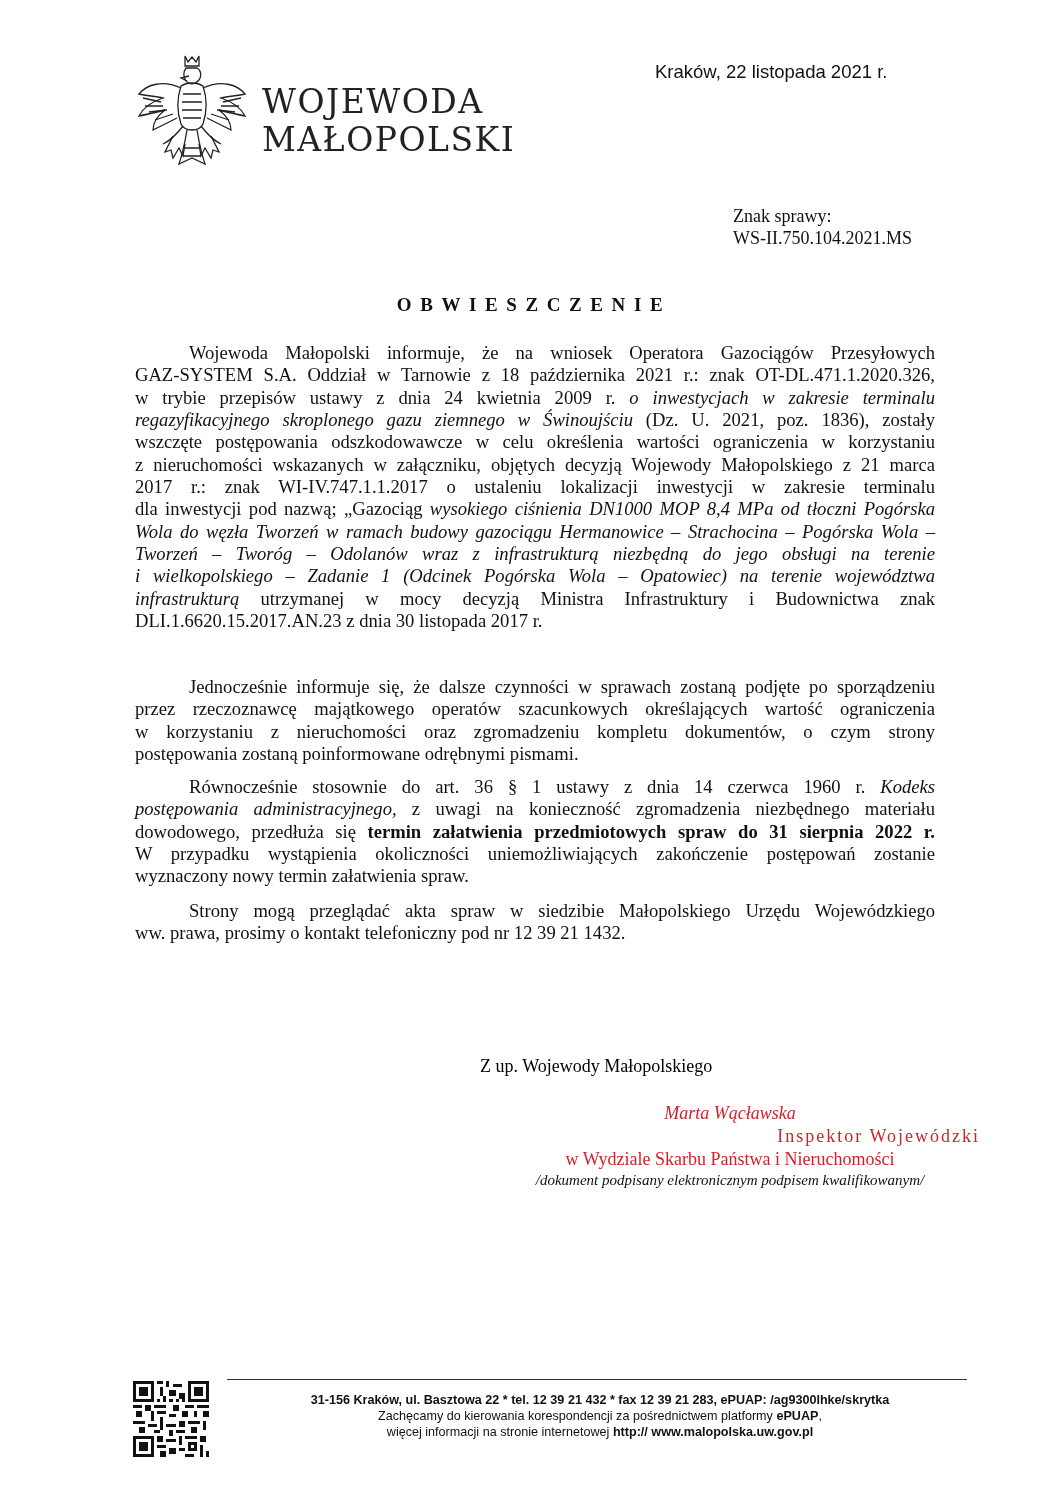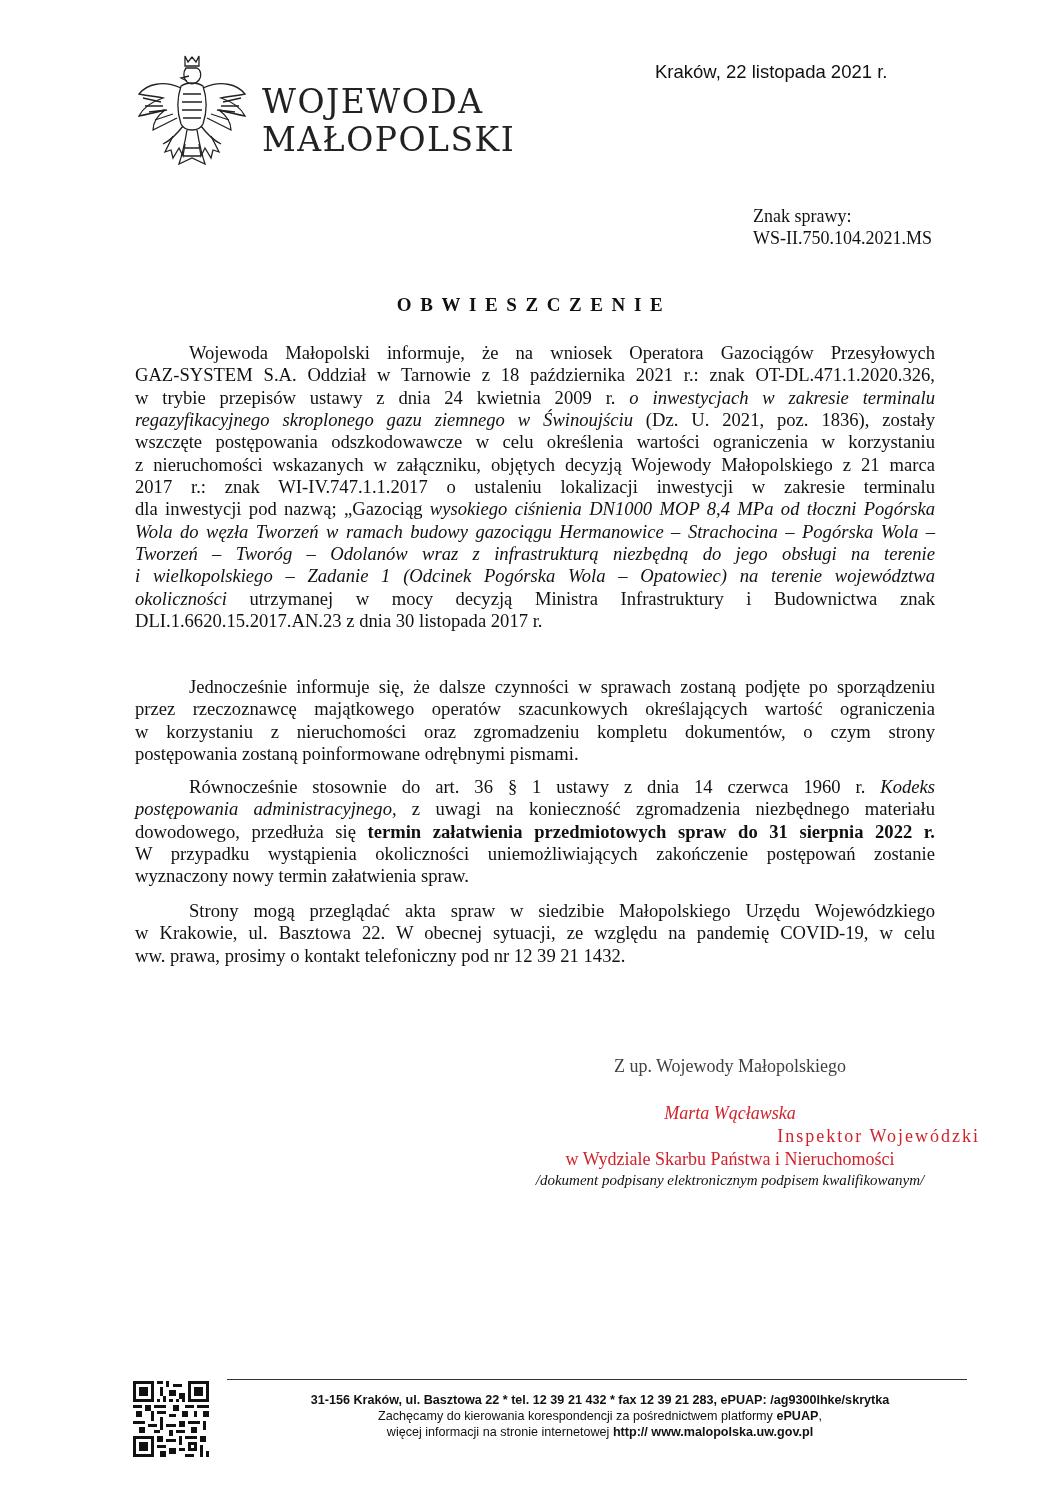--- a/index.html
+++ b/index.html
@@ -2,21 +2,21 @@
 <html><head>
 <meta charset="utf-8">
 <style>
   html, body { margin: 0; padding: 0; background: #ffffff; }
   body { width: 1060px; height: 1500px; position: relative; overflow: hidden; font-family: "Liberation Serif", serif; color: #111; }
   .abs { position: absolute; }
   #eagle { left: 133px; top: 52px; width: 118px; height: 120px; }
   #brand { left: 262px; top: 83px; font-family: "DejaVu Serif", "Liberation Serif", serif; font-size: 33px; line-height: 38px; letter-spacing: 1.5px; color: #222; font-weight: normal; }
   #brand div { white-space: nowrap; }
   #place-date { left: 655px; top: 61px; font-family: "Liberation Sans", sans-serif; font-size: 18.5px; color: #111; white-space: nowrap; }
-  #case-ref { left: 733px; top: 205px; font-size: 18px; line-height: 22px; white-space: nowrap; margin-left: 20px; }
+  #case-ref { left: 733px; top: 205px; font-size: 18px; line-height: 22px; white-space: nowrap; }
   #title { left: 0; width: 1060px; top: 294px; text-align: center; font-weight: bold; font-size: 19px; letter-spacing: 8.6px; padding-left: 8px; box-sizing: border-box; }
   .para { position: absolute; left: 135px; width: 800px; font-size: 18.6px; line-height: 22.35px; }
   .ln { display: block; white-space: nowrap; text-align: justify; text-align-last: justify; height: 22.35px; overflow: visible; }
   .ln.last { text-align-last: left; }
   .ln.indent { padding-left: 54px; }
   i { font-style: italic; }
   b { font-weight: bold; }
   #sign-auth { top: 1056px; }
   #sign-note { left: 480px; width: 500px; top: 1172px; text-align: center; font-style: italic; font-size: 15px; color: #111; }
   #footer-rule { left: 227px; top: 1379px; width: 740px; height: 1px; background: #333; }
@@ -65,46 +65,45 @@
   <span class="ln"><span>GAZ-SYSTEM S.A. Oddział w Tarnowie z 18 października 2021 r.: znak OT-DL.471.1.2020.326,</span></span>
   <span class="ln"><span>w trybie przepisów ustawy z dnia 24 kwietnia 2009 r. </span><i>o inwestycjach w zakresie terminalu</i></span>
   <span class="ln"><i>regazyfikacyjnego skroplonego gazu ziemnego w Świnoujściu</i><span> (Dz. U. 2021, poz. 1836), zostały</span></span>
   <span class="ln"><span>wszczęte postępowania odszkodowawcze w celu określenia wartości ograniczenia w korzystaniu</span></span>
   <span class="ln"><span>z nieruchomości wskazanych w załączniku, objętych decyzją Wojewody Małopolskiego z 21 marca</span></span>
   <span class="ln"><span>2017 r.: znak WI-IV.747.1.1.2017 o ustaleniu lokalizacji inwestycji w zakresie terminalu</span></span>
   <span class="ln" style="word-spacing: 0.00120192px;"><span>dla inwestycji pod nazwą; „Gazociąg </span><i>wysokiego ciśnienia DN1000 MOP 8,4 MPa od tłoczni Pogórska</i></span>
   <span class="ln"><i>Wola do węzła Tworzeń w ramach budowy gazociągu Hermanowice – Strachocina – Pogórska Wola –</i></span>
   <span class="ln"><i>Tworzeń – Tworóg – Odolanów wraz z infrastrukturą niezbędną do jego obsługi na terenie</i></span>
   <span class="ln"><i>i wielkopolskiego – Zadanie 1 (Odcinek Pogórska Wola – Opatowiec) na terenie województwa</i></span>
-  <span class="ln"><i>okoliczności</i><span> utrzymanej w mocy decyzją Ministra Infrastruktury i Budownictwa znak</span></span>
+  <span class="ln"><i>infrastrukturą</i><span> utrzymanej w mocy decyzją Ministra Infrastruktury i Budownictwa znak</span></span>
   <span class="ln last"><span>DLI.1.6620.15.2017.AN.23 z dnia 30 listopada 2017 r.</span></span>
 </div>
 
 <div class="para" style="top:676px;">
   <span class="ln indent">Jednocześnie informuje się, że dalsze czynności w sprawach zostaną podjęte po sporządzeniu</span>
   <span class="ln">przez rzeczoznawcę majątkowego operatów szacunkowych określających wartość ograniczenia</span>
   <span class="ln">w korzystaniu z nieruchomości oraz zgromadzeniu kompletu dokumentów, o czym strony</span>
   <span class="ln last">postępowania zostaną poinformowane odrębnymi pismami.</span>
 </div>
 
 <div class="para" style="top:776px;">
   <span class="ln indent"><span>Równocześnie stosownie do art. 36 § 1 ustawy z dnia 14 czerwca 1960 r. </span><i>Kodeks</i></span>
   <span class="ln"><i>postępowania administracyjnego,</i><span> z uwagi na konieczność zgromadzenia niezbędnego materiału</span></span>
   <span class="ln"><span>dowodowego, przedłuża się </span><b>termin załatwienia przedmiotowych spraw do 31 sierpnia 2022 r.</b></span>
   <span class="ln">W przypadku wystąpienia okoliczności uniemożliwiających zakończenie postępowań zostanie</span>
   <span class="ln last">wyznaczony nowy termin załatwienia spraw.</span>
 </div>
 
 <div class="para" style="top:900px;">
   <span class="ln indent">Strony mogą przeglądać akta spraw w siedzibie Małopolskiego Urzędu Wojewódzkiego</span>
-  <span class="ln">w Krakowie, ul. Basztowa 22. W obecnej sytuacji, ze względu na pandemię COVID-19, w celu</span>
   <span class="ln last">ww. prawa, prosimy o kontakt telefoniczny pod nr 12 39 21 1432.</span>
 </div>
 
-<div id="sign-auth" class="abs sign" style="left:480px;width:500px;text-align:center;color:#404040;font-size:18px;top:1056px;">Z up. Wojewody Małopolskiego</div>
+<div id="sign-auth" class="abs sign" style="left:480px;width:500px;text-align:left;color:#000000;font-size:18px;top:1056px;">Z up. Wojewody Małopolskiego</div>
 <div class="abs" style="left:480px;width:500px;text-align:center;color:#d0222a;font-size:18px;top:1103px;font-style:italic;">Marta Wącławska</div>
 <div class="abs" style="left:480px;width:500px;text-align:right;color:#d0222a;font-size:18px;top:1126px;letter-spacing:2px;">Inspektor Wojewódzki</div>
 <div class="abs" style="left:480px;width:500px;text-align:center;color:#d0222a;font-size:18px;top:1149px;">w Wydziale Skarbu Państwa i Nieruchomości</div>
 <div id="sign-note" class="abs">/dokument podpisany elektronicznym podpisem kwalifikowanym/</div>
 
 <div id="footer-rule" class="abs"></div>
 <svg id="qr" class="abs" viewBox="0 0 25 25" shape-rendering="crispEdges">
   <g fill="#111">
     <rect x="0" y="0" width="7" height="7"></rect>
       <rect x="1" y="1" width="5" height="5" fill="#fff"></rect>

